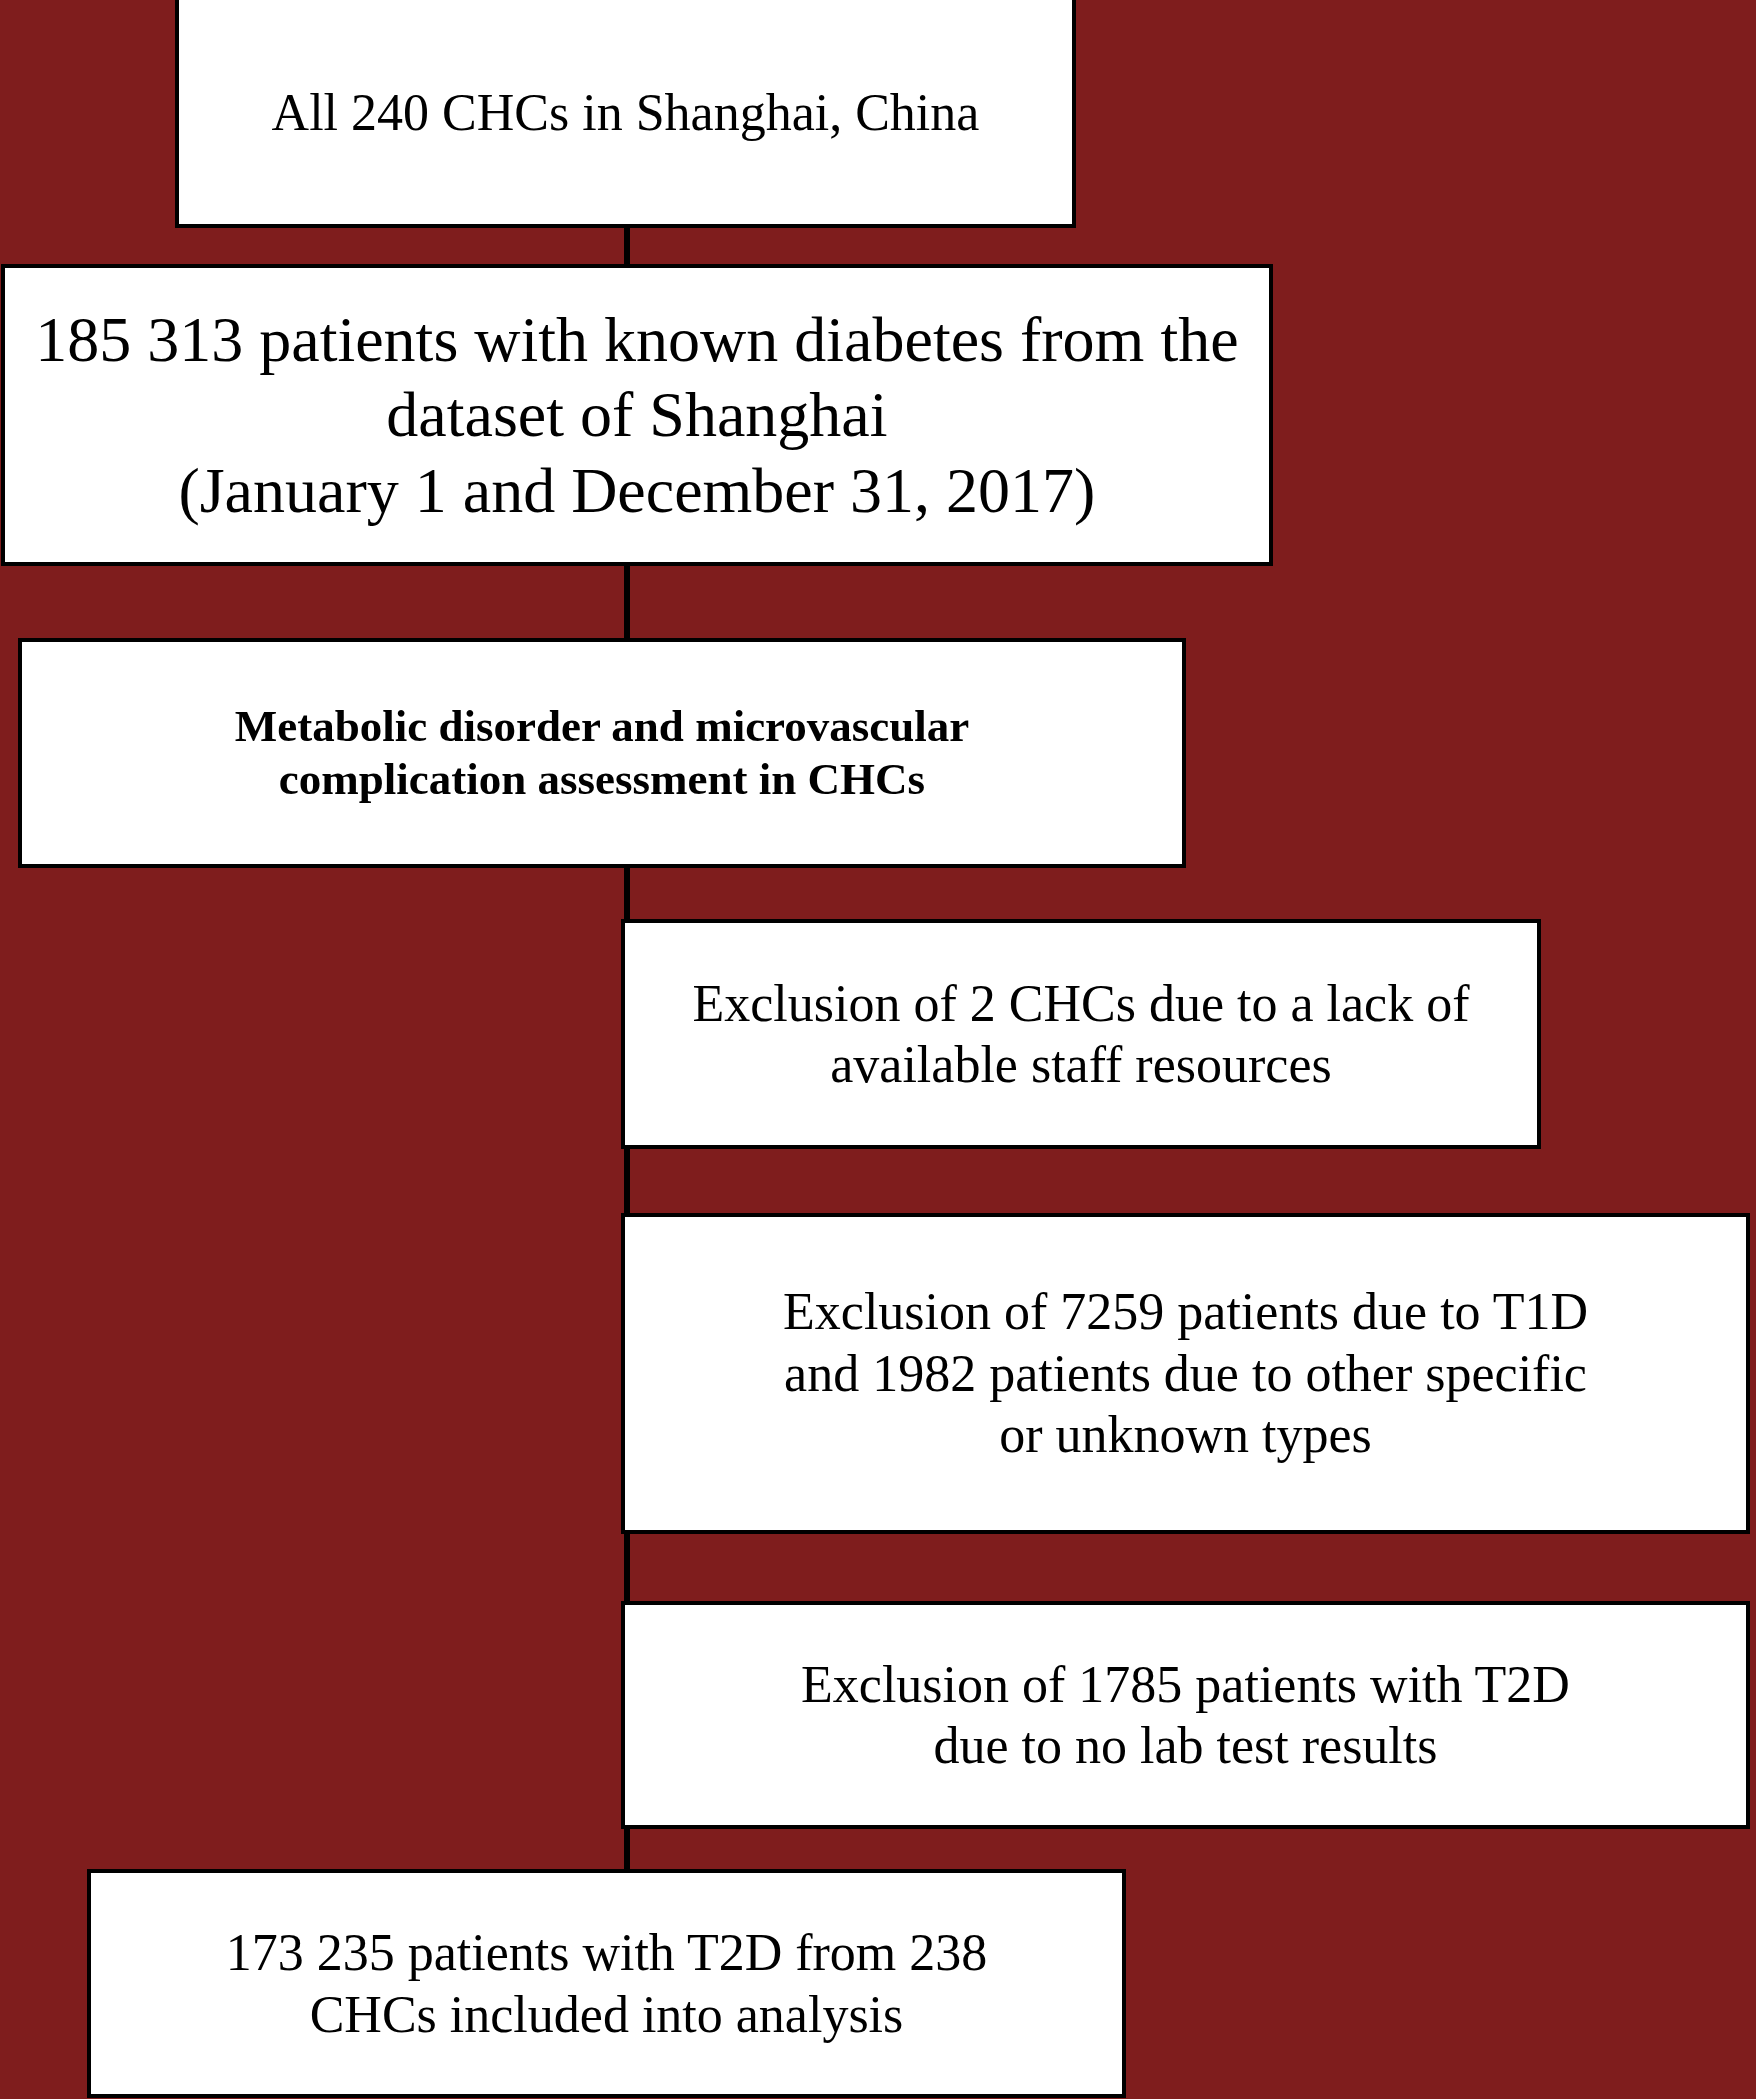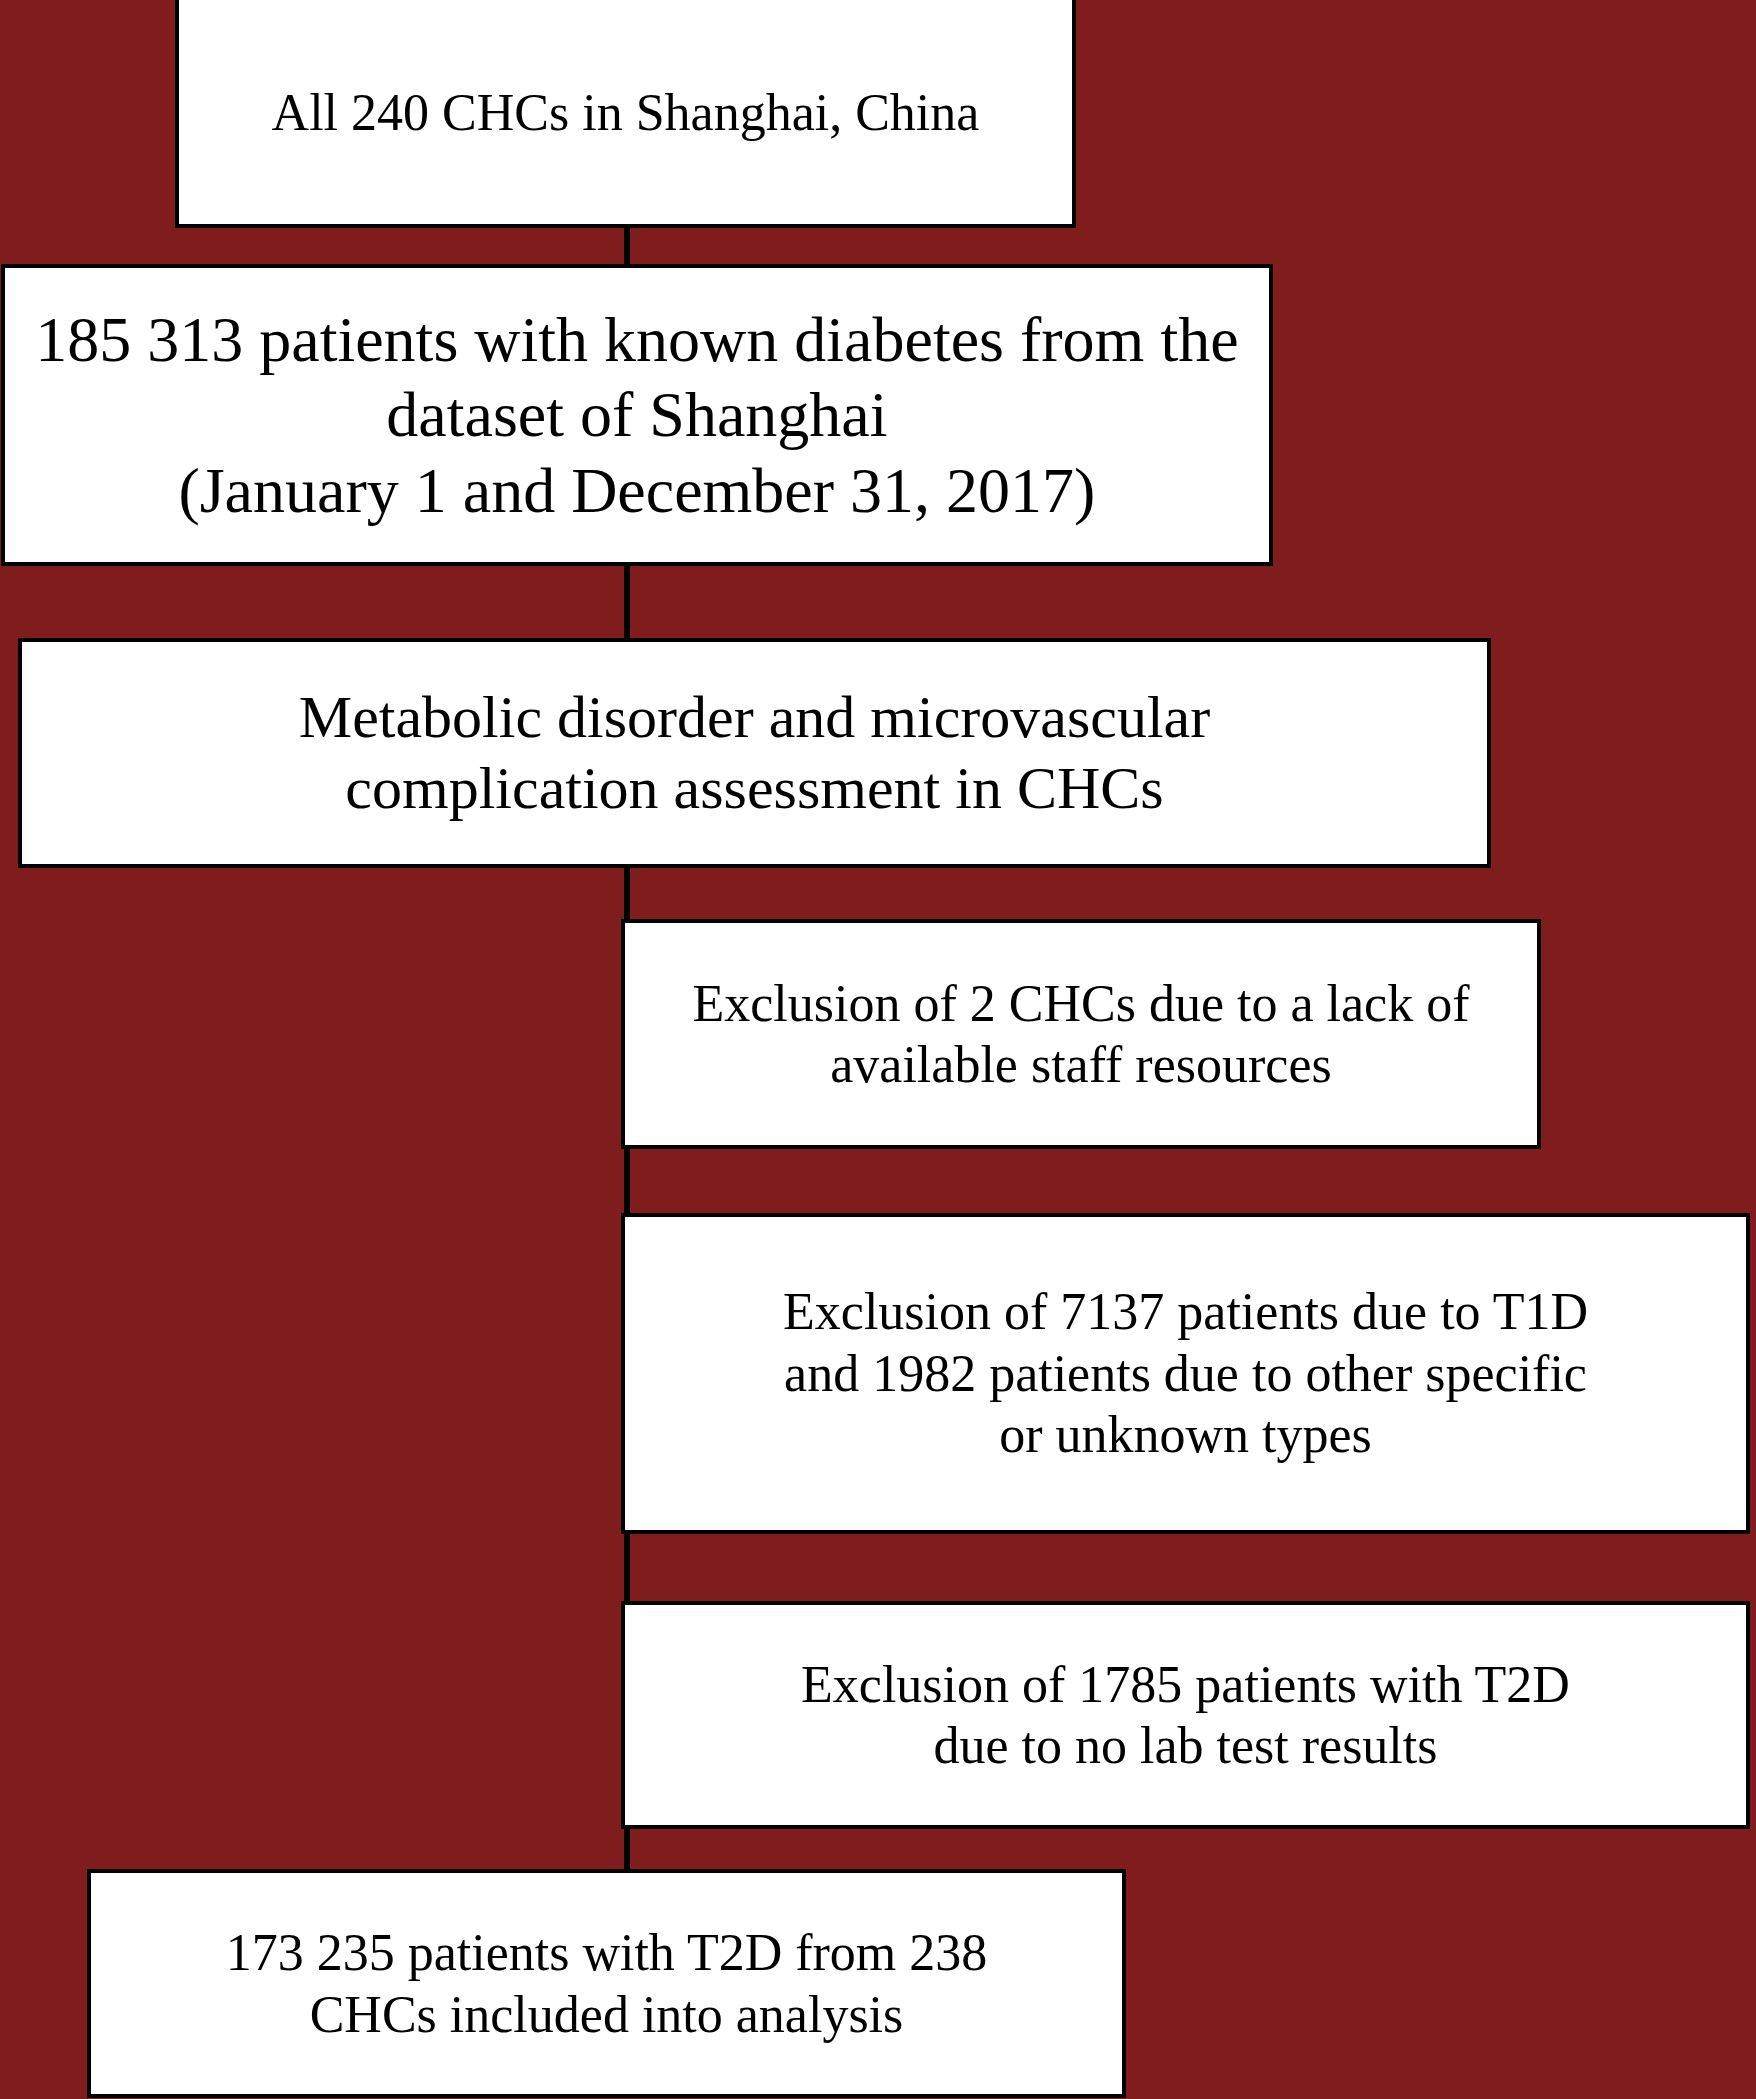--- a/index.html
+++ b/index.html
@@ -29,21 +29,21 @@
     padding: 5.4px 12.7px;
   }
   .node .txt {
     display: block;
     white-space: pre-line;
   }
 
   
   #node-all-chcs       { left: 175px;  top: -3.6px;   width: 901px;  height: 232px;  font-size: 52px; }
   #node-patients-known { left: 0.9px;    top: 264px;  width: 1272px; height: 302px;  font-size: 64px; }
-  #node-assessment     { left: 18px;   top: 638px;  width: 1473px; height: 230px;  font-size: 60px; }
+  #node-assessment     { left: 18px;   top: 638px;  width: 1168px; height: 230px;  font-size: 45px; font-weight: bold; }
   #node-excl-chcs      { left: 621px;  top: 919px; width: 920px; height: 230px;  font-size: 52px; }
   #node-excl-t1d       { left: 621px;  top: 1213px; width: 1129px; height: 321px;  font-size: 52px; }
   #node-excl-lab       { left: 621px;  top: 1601px; width: 1129px; height: 228px;  font-size: 52px; }
   #node-final          { left: 87px;   top: 1869px; width: 1039px; height: 229px;  font-size: 52px; }
 
   
   .conn {
     position: absolute;
     background: #000000;
   }
@@ -87,21 +87,21 @@
     <span class="txt">Metabolic disorder and microvascular
 complication assessment in CHCs</span>
   </div>
 
   <div class="node" id="node-excl-chcs">
     <span class="txt">Exclusion of 2 CHCs due to a lack of
 available staff resources</span>
   </div>
 
   <div class="node" id="node-excl-t1d">
-    <span class="txt">Exclusion of 7137 patients due to T1D
+    <span class="txt">Exclusion of 7259 patients due to T1D
 and 1982 patients due to other specific
 or unknown types</span>
   </div>
 
   <div class="node" id="node-excl-lab">
     <span class="txt">Exclusion of 1785 patients with T2D
 due to no lab test results</span>
   </div>
 
   <div class="node" id="node-final">

